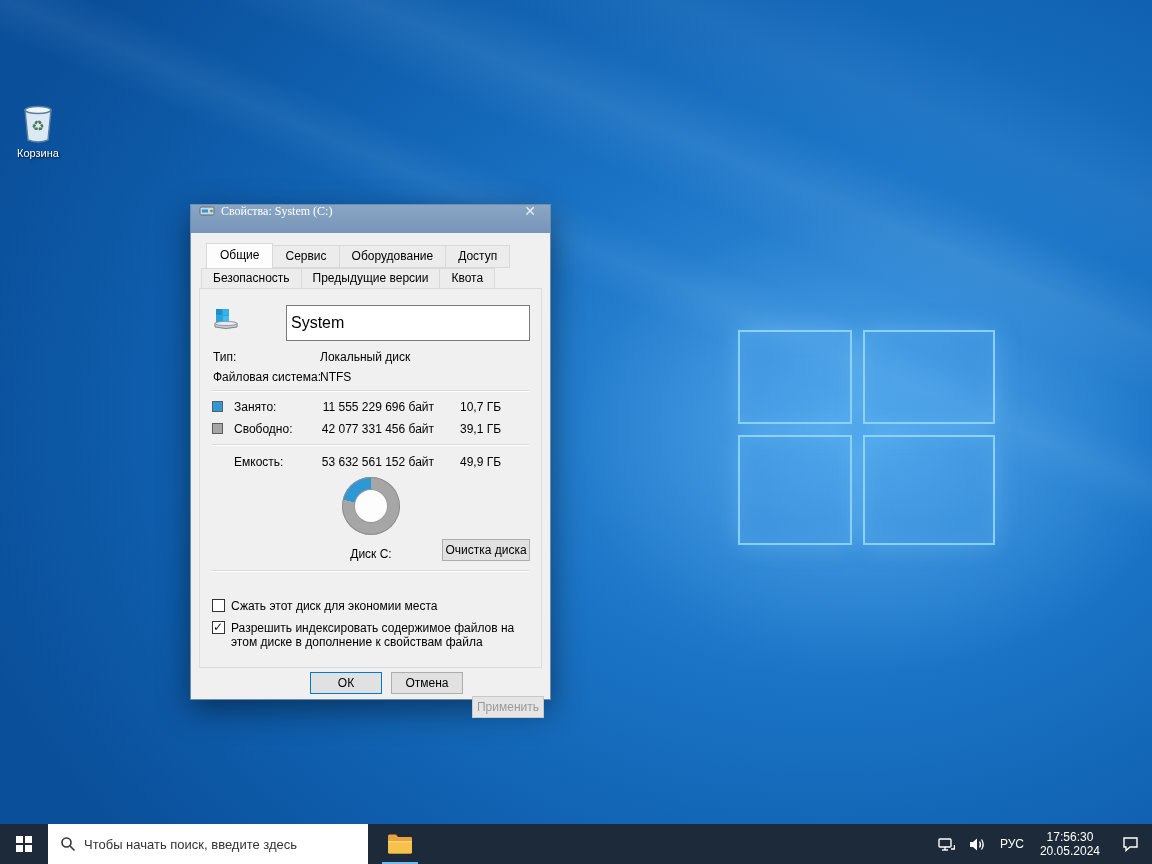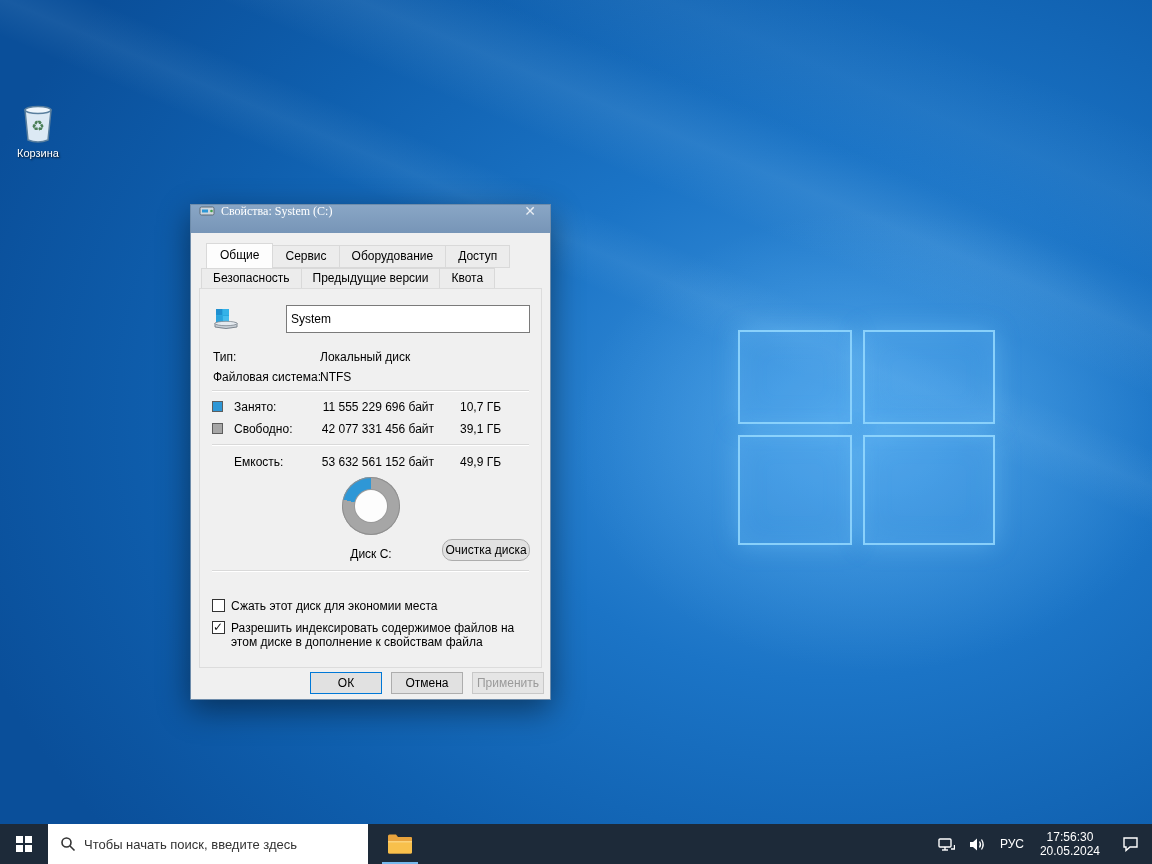--- a/index.html
+++ b/index.html
@@ -54,50 +54,50 @@
   .tab.front-tab { padding:3px 12px 4px 12px; }
   .tab.active { background:#fdfdfd; border-bottom:none; padding:4px 13px 6px 13px; margin-top:-2px;
     position:relative; z-index:3; }
 
   .tab-pane { position:relative; margin:-1px 8px 0 8px; height:380px; background:#f0f0f0;
     border:1px solid #dcdcdc; z-index:1; }
   .sep { position:absolute; left:12px; right:12px; height:2px; border-top:1px solid #d9d9d9;
     border-bottom:1px solid #ffffff; }
 
   .drv-icon { position:absolute; left:12px; top:14px; width:28px; height:28px; }
-  .name-input { position:absolute; left:86px; top:16px; width:244px; height:28px; border:1px solid #7a7a7a;
-    background:#fff; font-family:inherit; font-size:12px; padding:0 4px; outline:none; }
+  .name-input { position:absolute; left:86px; top:16px; width:244px; height:36px; border:1px solid #7a7a7a;
+    background:#fff; font-family:inherit; font-size:16px; padding:0 4px; outline:none; }
 
   .f-label { position:absolute; left:13px; height:15px; font-size:12px; }
   .f-value { position:absolute; left:120px; height:15px; font-size:12px; }
 
   .legend-sq { position:absolute; width:11px; height:11px; border:1px solid #5d5d5d; }
   .u-label { position:absolute; left:34px; font-size:12px; }
   .u-bytes { position:absolute; left:108px; width:126px; text-align:right; font-size:12px; }
   .u-size  { position:absolute; left:260px; font-size:12px; }
 
   .donut { position:absolute; left:142px; top:188px; width:58px; height:58px; border-radius:50%;
     box-shadow:0 0 0 1px #8f8f8f inset; }
   .donut-hole { position:absolute; left:13px; top:13px; width:32px; height:32px; border-radius:50%;
     background:#fdfdfd; box-shadow:0 0 0 1px #9a9a9a; }
   .disk-label { position:absolute; left:101px; top:258px; width:140px; text-align:center; font-size:12px; }
 
   .btn { background:#e1e1e1; border:1px solid #adadad; font-family:inherit; font-size:12px; color:#000;
     cursor:default; }
-  .btn-cleanup { position:absolute; left:242px; top:250px; width:88px; height:22px;border-radius:10px; }
+  .btn-cleanup { position:absolute; left:242px; top:250px; width:88px; height:22px; }
   .checkbox { position:absolute; width:13px; height:13px; background:#fff; border:1px solid #333; }
   .checkbox.checked::after { content:"✓"; position:absolute; left:0px; top:-2px; font-size:12px;
     font-weight:bold; color:#111; }
   .cb-label { position:absolute; left:31px; font-size:12px; line-height:14px; }
 
   .dlg-buttons { position:absolute; left:0; top:467px; width:100%; height:24px; }
   .dlg-btn { position:absolute; width:72px; height:22px; }
   .btn-ok { left:119px; border:1px solid #0078d7; }
   .btn-cancel { left:200px; }
-  .btn-apply { left:281px; background:#e5e5e5; border:1px solid #c8c8c8; color:#9a9a9a; }
+  .btn-apply { left:281px; background:#e5e5e5; border:1px solid #c8c8c8; color:#9a9a9a;margin-top:24px; }
 
   
   .taskbar { position:absolute; left:0; bottom:0; width:1152px; height:40px; background:#1d2a39;
     display:flex; align-items:stretch; }
   .start-btn { width:48px; display:flex; align-items:center; justify-content:center; }
   .start-glyph { display:grid; grid-template-columns:7px 7px; grid-template-rows:7px 7px; gap:2px; }
   .start-glyph span { background:#fff; }
   .search-box { width:320px; background:#fff; display:flex; align-items:center; padding:0 8px; }
   .search-box input { border:none; outline:none; flex:1; font-family:inherit; font-size:13px; color:#222;
     background:transparent; }

